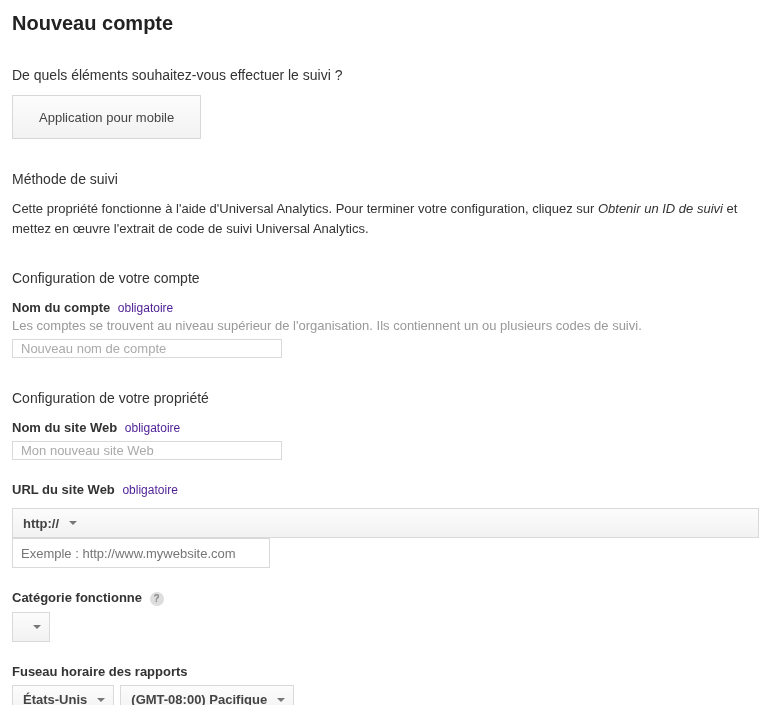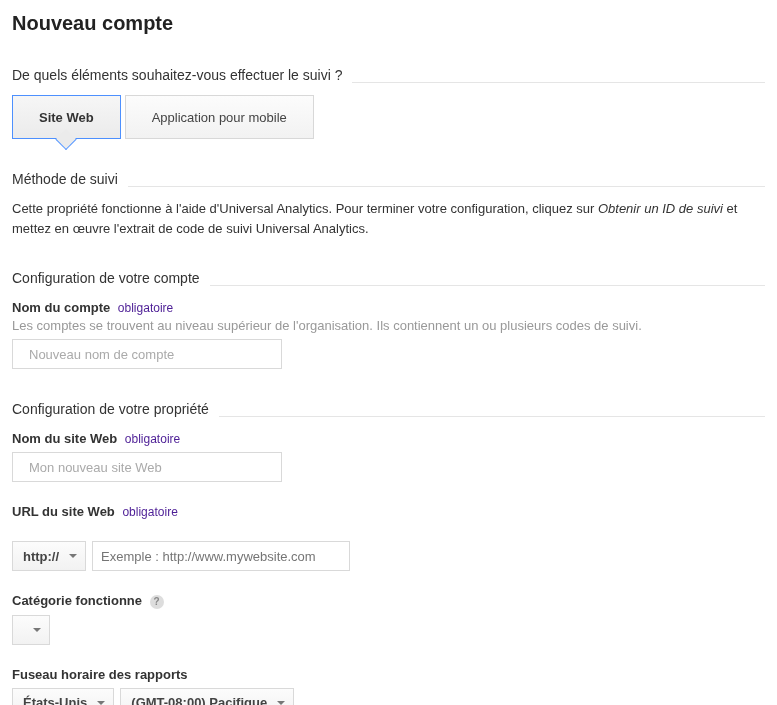--- a/index.html
+++ b/index.html
@@ -12,23 +12,24 @@
     width: 777px;
   }
   h1 {
     font-size: 20px;
     font-weight: bold;
     color: #222;
     margin-bottom: 22px;
   }
   .section-heading {
     display: flex;
-    align-items: flex-end;
+    align-items: flex-start;
     margin-bottom: 12px;
     margin-top: 32px;
+    flex-direction: column;
   }
   .section-heading .label {
     font-size: 14px;
     color: #333;
     white-space: nowrap;
     padding-right: 10px;
   }
   .section-heading .rule {
     flex: 1;
     height: 1px;
@@ -90,28 +91,28 @@
     margin-left: 4px;
   }
   .field-hint {
     font-size: 13px;
     color: #999;
     margin-top: 3px;
     margin-bottom: 6px;
   }
   input.text-input {
     width: 270px;
-    height: 30px;
+    height: 19px;
     border: 1px solid #d9d9d9;
-    padding: 0 16px;
+    padding: 0 8px;
     font-size: 13px;
     color: #333;
   }
   input.text-input::placeholder { color: #aaa; }
-  .url-row { display: flex; margin-top: 22px; }
+  .url-row { display: flex; margin-top: 11px; flex-direction: column; }
   .url-input {
     width: 258px;
     height: 30px;
     border: 1px solid #d9d9d9;
     padding: 0 8px;
     font-size: 13px;
   }
   .dropdown {
     display: inline-flex;
     align-items: center;
@@ -153,23 +154,20 @@
 
 
 <h1>Nouveau compte</h1>
 
 <div class="section-heading">
   <span class="label">De quels éléments souhaitez-vous effectuer le suivi ?</span>
   <span class="rule"></span>
 </div>
 
 <div class="tabs">
-  <div class="tab active">
-    <span>Site Web</span>
-  </div>
   <div class="tab">
     <span>Application pour mobile</span>
   </div>
 </div>
 
 <div class="section-heading">
   <span class="label">Méthode de suivi</span>
   <span class="rule"></span>
 </div>
 

